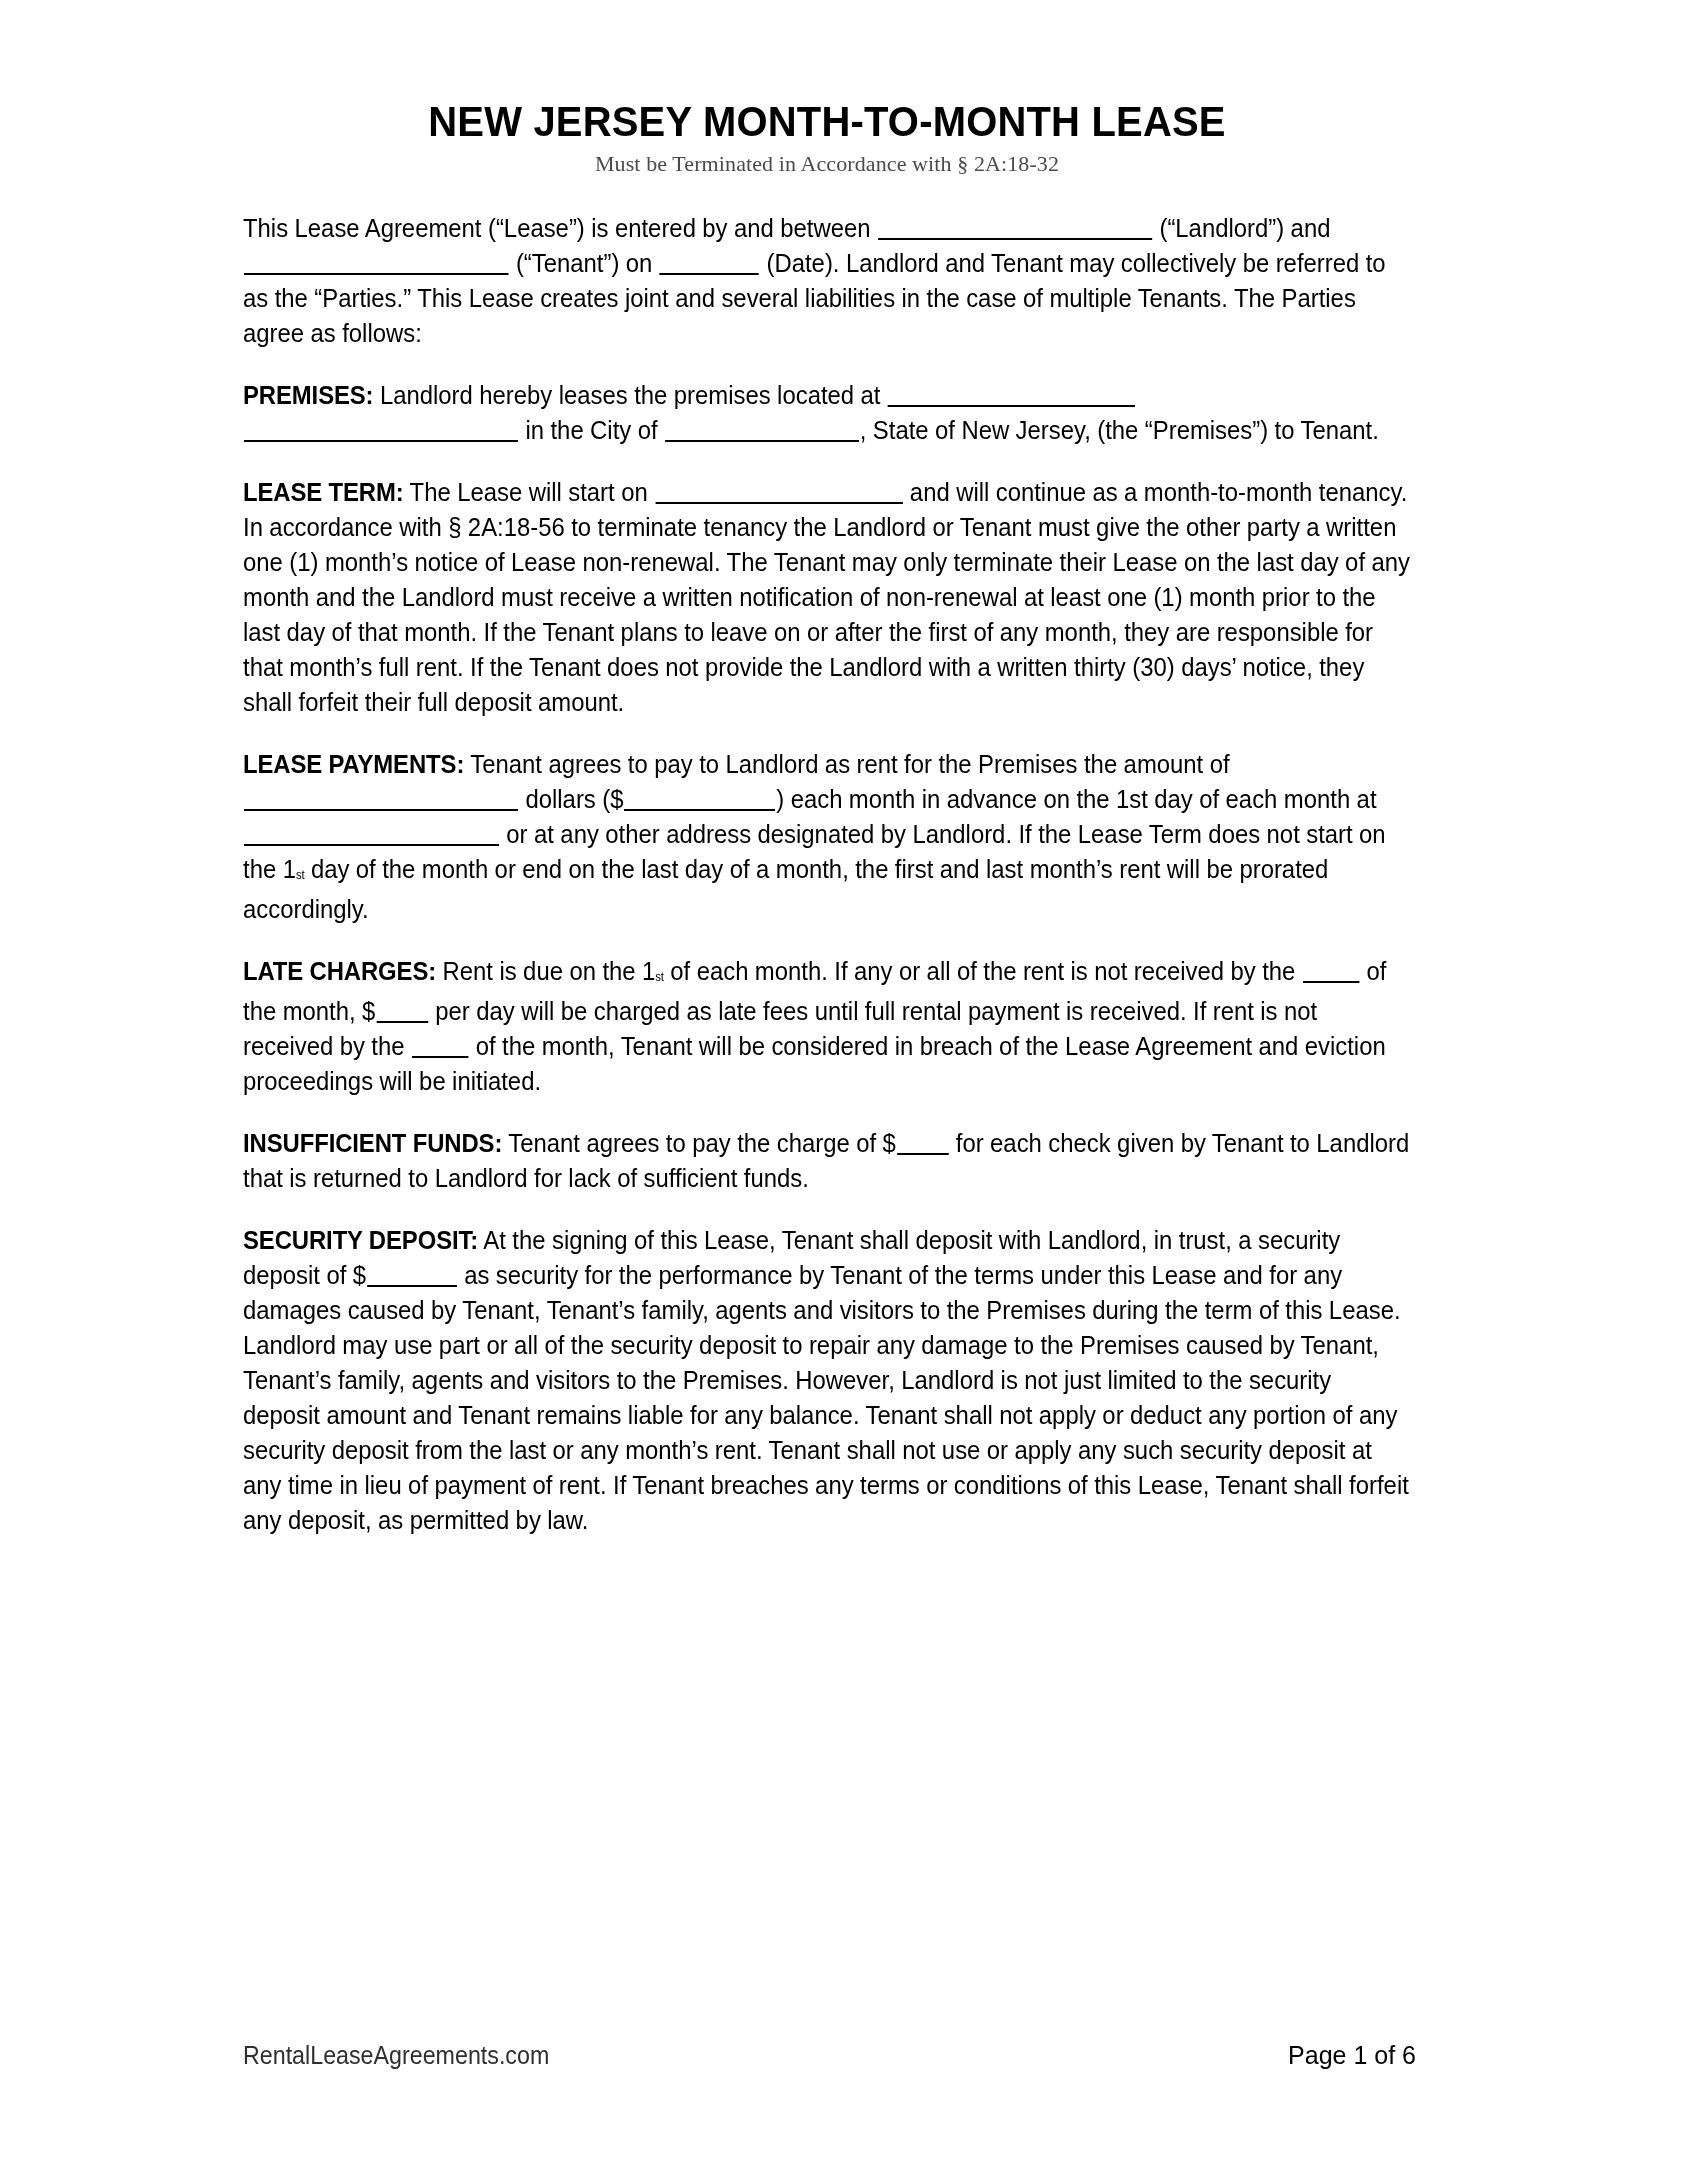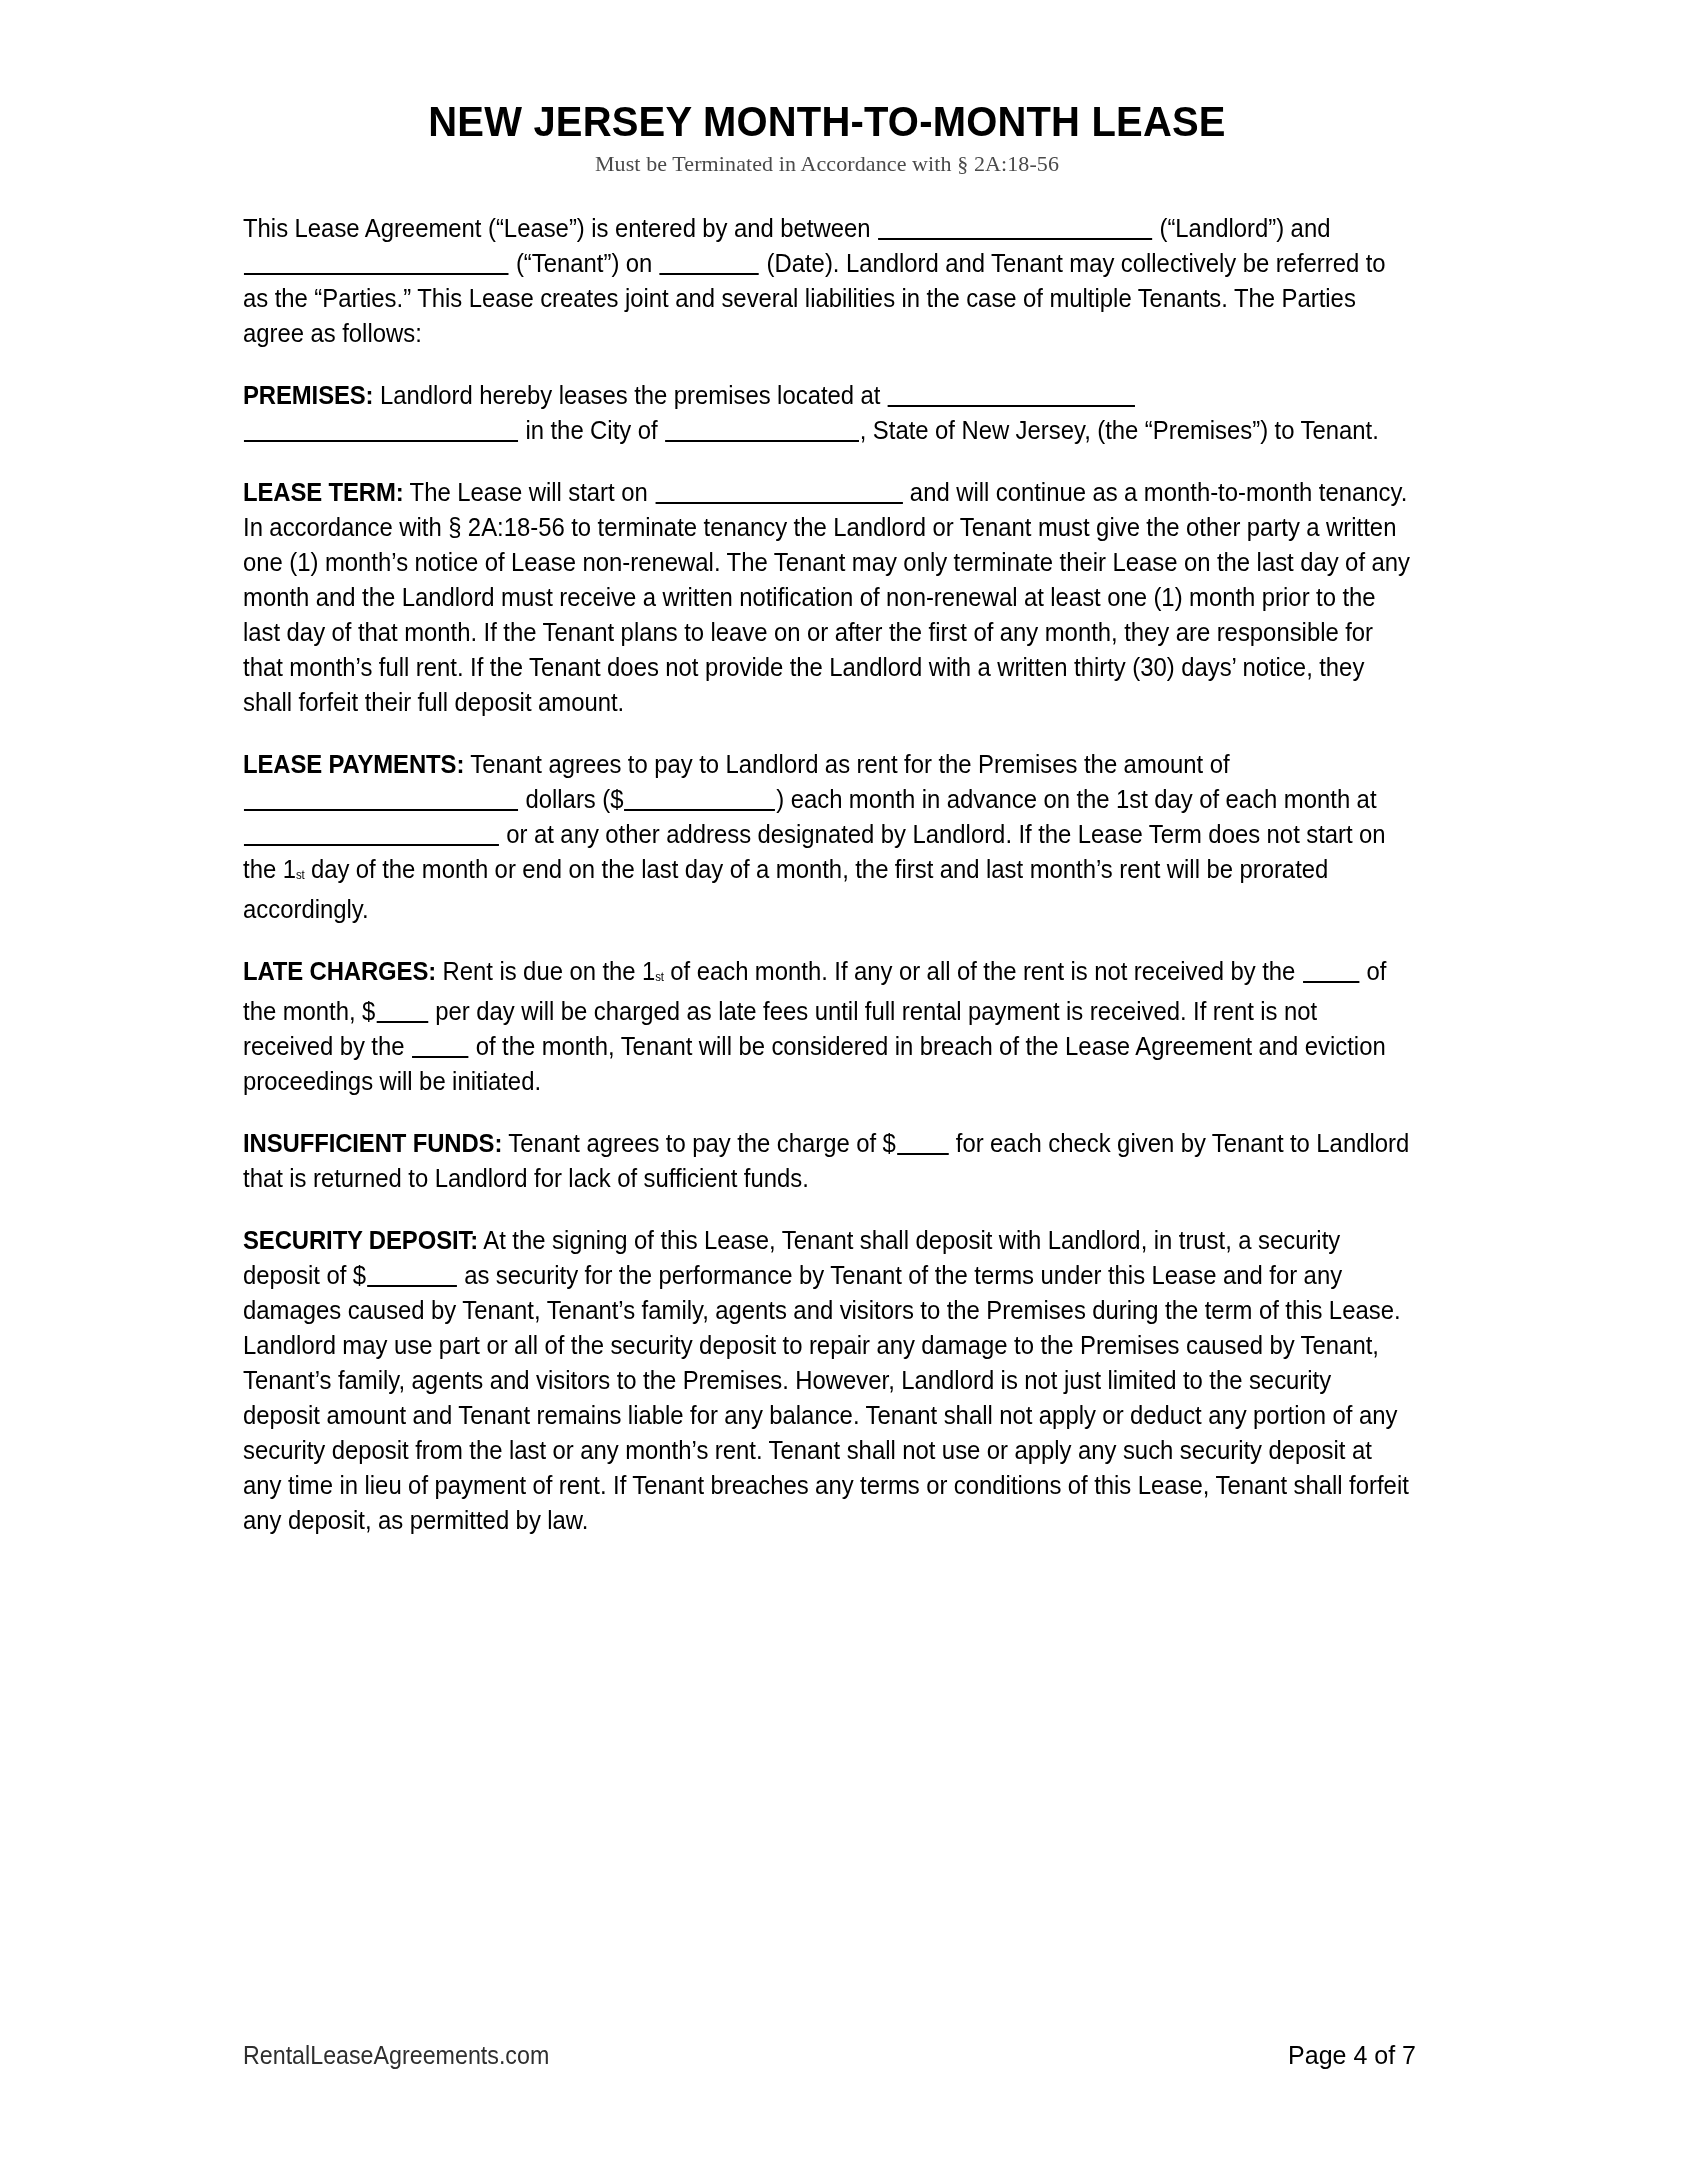--- a/index.html
+++ b/index.html
@@ -129,21 +129,21 @@
 </style>
 </head>
 <body>
 
 <div class="page">
 
   <div class="content">
 
     <div class="title-block">
       <div class="doc-title">NEW JERSEY MONTH-TO-MONTH LEASE</div>
-      <div class="doc-subtitle">Must be Terminated in Accordance with § 2A:18-56</div>
+      <div class="doc-subtitle">Must be Terminated in Accordance with § 2A:18-32</div>
     </div>
 
     <p class="para gap-lg">
       <span>This Lease Agreement (“Lease”) is entered by and between</span>
       <span class="blank b-w290"></span>
       <span>(“Landlord”) and</span>
       <span class="blank b-w280"></span>
       <span>(“Tenant”) on</span>
       <span class="blank b-w105"></span>
       <span>(Date). Landlord and Tenant may collectively be referred to as the “Parties.” This Lease creates joint and several liabilities in the case of multiple Tenants. The Parties agree as follows:</span>
@@ -193,17 +193,17 @@
     <p class="para">
       <b class="head">SECURITY DEPOSIT:</b>
       <span>At the signing of this Lease, Tenant shall deposit with Landlord, in trust, a security deposit of $</span><span class="blank b-w95"></span>
       <span>as security for the performance by Tenant of the terms under this Lease and for any damages caused by Tenant, Tenant’s family, agents and visitors to the Premises during the term of this Lease. Landlord may use part or all of the security deposit to repair any damage to the Premises caused by Tenant, Tenant’s family, agents and visitors to the Premises. However, Landlord is not just limited to the security deposit amount and Tenant remains liable for any balance. Tenant shall not apply or deduct any portion of any security deposit from the last or any month’s rent. Tenant shall not use or apply any such security deposit at any time in lieu of payment of rent. If Tenant breaches any terms or conditions of this Lease, Tenant shall forfeit any deposit, as permitted by law.</span>
     </p>
 
   </div>
 
   <div class="footer">
     <div class="footer-site">RentalLeaseAgreements.com</div>
-    <div class="footer-page">Page 4 of 7</div>
+    <div class="footer-page">Page 1 of 6</div>
   </div>
 
 </div>
 
 
 </body></html>

